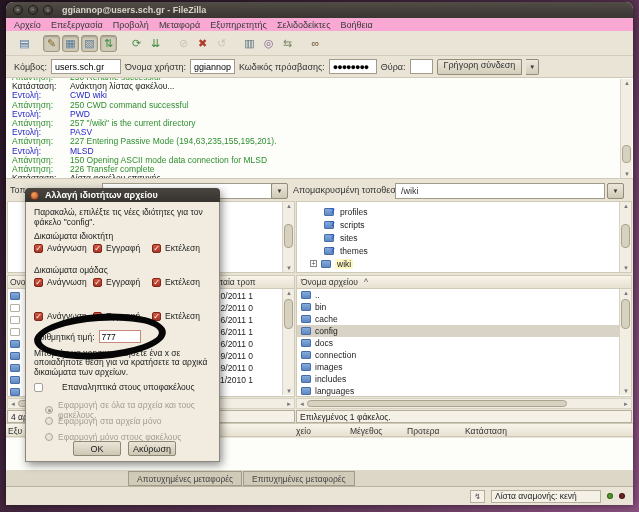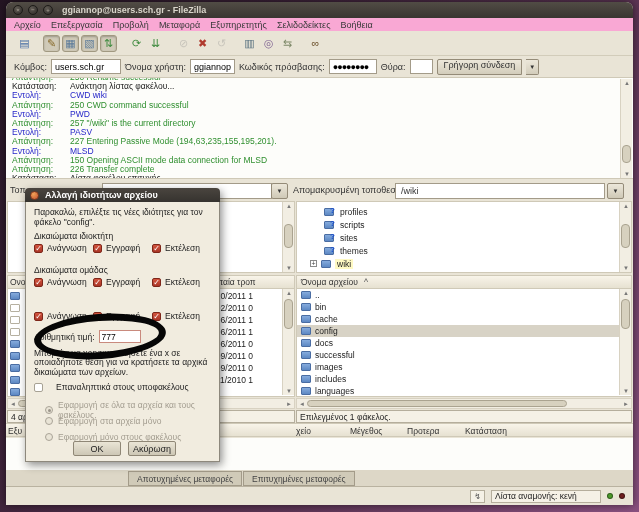--- a/index.html
+++ b/index.html
@@ -127,21 +127,21 @@
   .d-sec3{top:97px;} .d-cb3{top:109px;}
   .cbrow{display:flex;}
   .cb{display:flex;align-items:center;gap:4px;width:60px;}
   .box{width:9px;height:9px;border-radius:2px;flex:none;background:linear-gradient(#d4553f,#a93526);
     border:1px solid #7e2619;color:#fff;font-size:8px;line-height:8px;text-align:center;}
   .box::after{content:"✓";}
   .box.un{background:#fff;border:1px solid #a7a193;} .box.un::after{content:"";}
   .d-num{top:128px;display:flex;align-items:center;gap:4px;}
   .d-num input{width:42px;height:13px;border:1px solid #c98a7d;background:#fff;font-size:8.5px;padding:0 2px;}
   .d-help{top:147px;line-height:9.3px;}
-  .d-rec{top:180px;display:flex;align-items:center;gap:13px;}
+  .d-rec{top:180px;display:flex;align-items:center;gap:19px;}
   .d-r1{top:198px;} .d-r2{top:214px;} .d-r3{top:230px;}
   .radiorow{display:flex;align-items:center;gap:5px;padding-left:11px;color:#a39d90;}
   .radio{width:8px;height:8px;border-radius:50%;border:1px solid #aaa498;background:#e9e4d6;flex:none;position:relative;}
   .radio.sel::after{content:"";position:absolute;left:2px;top:2px;width:3px;height:3px;border-radius:50%;background:#9b958a;}
   .d-btns{top:239px;display:flex;gap:7px;padding-left:39px;}
   .dbtn{width:48px;height:15px;border:1px solid #8f8776;background:linear-gradient(#eae5d6,#cdc7b5);
     font-size:9px;display:flex;align-items:center;justify-content:center;border-radius:2px;color:#222;}
   .ellipse{position:absolute;left:9px;top:126px;width:132px;height:45px;border:7px solid #060606;
     border-radius:50%;transform:rotate(-4deg);z-index:20;pointer-events:none;}
 </style>
@@ -462,21 +462,21 @@
               <span>config</span>
             </div>
 
             <div class="frow">
               <span class="ic folder"></span>
               <span>docs</span>
             </div>
 
             <div class="frow">
               <span class="ic folder"></span>
-              <span>successful</span>
+              <span>connection</span>
             </div>
 
             <div class="frow">
               <span class="ic folder"></span>
               <span>images</span>
             </div>
 
             <div class="frow">
               <span class="ic folder"></span>
               <span>includes</span>

